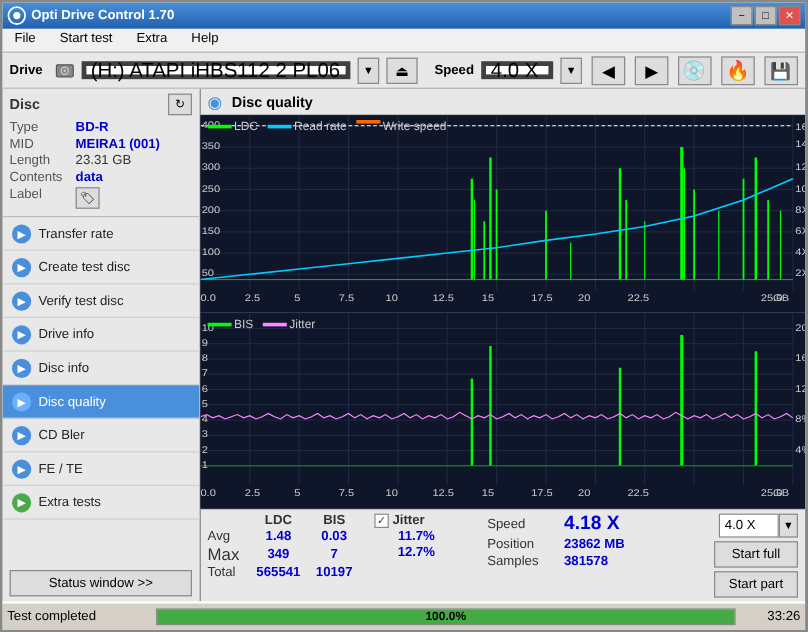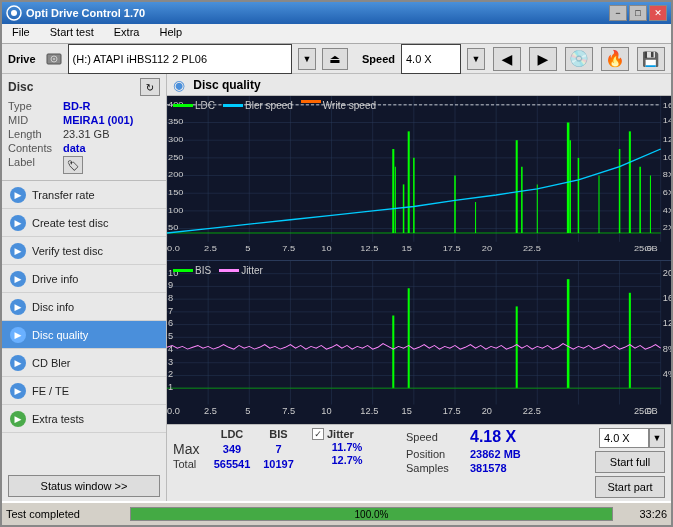--- a/index.html
+++ b/index.html
@@ -41,22 +41,22 @@
       background: #e8e8e8;
       border-bottom: 1px solid #bbb;
       height: 30px;
       display: flex;
       align-items: center;
       padding: 0 6px;
       gap: 6px;
     }
     .drive-label { font-size: 11px; font-weight: bold; color: #000; margin-right: 4px; }
     .drive-select {
-      background: white; border: 1px solid #404040; height: 30px; min-width: 220px;
-      font-size: 11px; padding: 0 4px; display: flex; align-items: center; cursor: pointer;
+      background: white; border: 4px solid #404040; height: 15px; min-width: 220px;
+      font-size: 17px; padding: 0 4px; display: flex; align-items: center; cursor: pointer;
     }
     .drive-select-arrow { border: 1px solid #888; height: 22px; width: 18px; background: #ddd; display: flex; align-items: center; justify-content: center; cursor: pointer; font-size: 9px; }
     .eject-btn { width: 26px; height: 22px; background: #ddd; border: 1px solid #888; display: flex; align-items: center; justify-content: center; cursor: pointer; font-size: 12px; }
     .speed-label { font-size: 11px; font-weight: bold; margin-left: 8px; }
     .toolbar-btn { width: 28px; height: 24px; background: #ddd; border: 1px solid #888; display: flex; align-items: center; justify-content: center; cursor: pointer; font-size: 14px; margin-left: 2px; }
 
     
     .sidebar {
       width: 165px;
       background: #e8e8e8;
@@ -141,21 +141,21 @@
       background: #d4d0c8;
       border-top: 2px solid #fff;
       display: flex;
       align-items: center;
       padding: 0 4px;
       gap: 4px;
     }
     .status-text { font-size: 11px; color: #000; width: 120px; }
     .progress-container { flex: 1; height: 14px; background: #a0a0a0; border: 1px solid #888; position: relative; }
     .progress-fill { height: 100%; background: #4a4; }
-    .progress-text { position: absolute; top: 0; left: 0; right: 0; bottom: 0; display: flex; align-items: center; justify-content: center; font-size: 10px; font-weight: normal; color: #000; }
+    .progress-text { position: absolute; top: 0; left: 0; right: 0; bottom: 0; display: flex; align-items: center; justify-content: center; font-size: 10px; font-weight: bold; color: #000; }
     .status-time { font-size: 11px; color: #000; width: 50px; text-align: right; }
   </style>
 </head>
 <body>
 
 <div style="display:flex; flex-direction:column; width:673px; height:527px; border: 2px solid #888; overflow:hidden;">
 
   <div class="title-bar">
     <svg width="16" height="16" viewBox="0 0 16 16" style="margin-right:4px;">
       <circle cx="8" cy="8" r="7" fill="none" stroke="white" stroke-width="1.5"></circle>
@@ -280,21 +280,21 @@
 
         <div style="flex:1; position:relative; border-bottom:1px solid #2a3a5a; min-height:0;">
 
           <div style="display:flex; gap:8px; align-items:center; padding:2px 6px; position:absolute; top:2px; left:0; right:0; z-index:2;">
             <div style="display:flex;align-items:center;gap:2px;">
               <div style="width:20px;height:3px;background:#00ff00;"></div>
               <span style="color:#ccc;font-size:10px;">LDC</span>
             </div>
             <div style="display:flex;align-items:center;gap:2px;">
               <div style="width:20px;height:3px;background:#00ccff;"></div>
-              <span style="color:#ccc;font-size:10px;">Bler speed</span>
+              <span style="color:#ccc;font-size:10px;">Read rate</span>
             </div>
             <div style="display:flex;gap:2px;">
               <div style="width:20px;height:3px;background:#ff6600;"></div>
               <span style="color:#ccc;font-size:10px;">Write speed</span>
             </div>
           </div>
           <svg width="100%" height="100%" viewBox="0 0 490 185" preserveAspectRatio="none" style="display:block;">
 
             <rect width="490" height="185" fill="#10162a"></rect>
 
@@ -464,20 +464,25 @@
 
       <div class="stats-bar">
 
         <div style="display:flex; flex-direction:column; gap:1px; min-width:120px;">
           <div style="display:flex; gap:4px;">
             <span style="width:30px;"></span>
             <span class="stats-header" style="width:50px; text-align:center;">LDC</span>
             <span class="stats-header" style="width:35px; text-align:center;">BIS</span>
           </div>
           <div style="display:flex; gap:4px; align-items:center;">
+            <span style="color:#333; font-size:11px; width:30px;">Avg</span>
+            <span style="color:#0000cc; font-size:11px; width:50px; text-align:center; font-weight:bold;">1.48</span>
+            <span style="color:#0000cc; font-size:11px; width:35px; text-align:center; font-weight:bold;">0.03</span>
+          </div>
+          <div style="display:flex; gap:4px; align-items:center;">
             <span style="color:#333; font-size:14px; width:30px;">Max</span>
             <span style="color:#0000cc; font-size:11px; width:50px; text-align:center; font-weight:bold;">349</span>
             <span style="color:#0000cc; font-size:11px; width:35px; text-align:center; font-weight:bold;">7</span>
           </div>
           <div style="display:flex; gap:4px; align-items:center;">
             <span style="color:#333; font-size:11px; width:30px;">Total</span>
             <span style="color:#0000cc; font-size:11px; width:50px; text-align:center; font-weight:bold;">565541</span>
             <span style="color:#0000cc; font-size:11px; width:35px; text-align:center; font-weight:bold;">10197</span>
           </div>
         </div>

